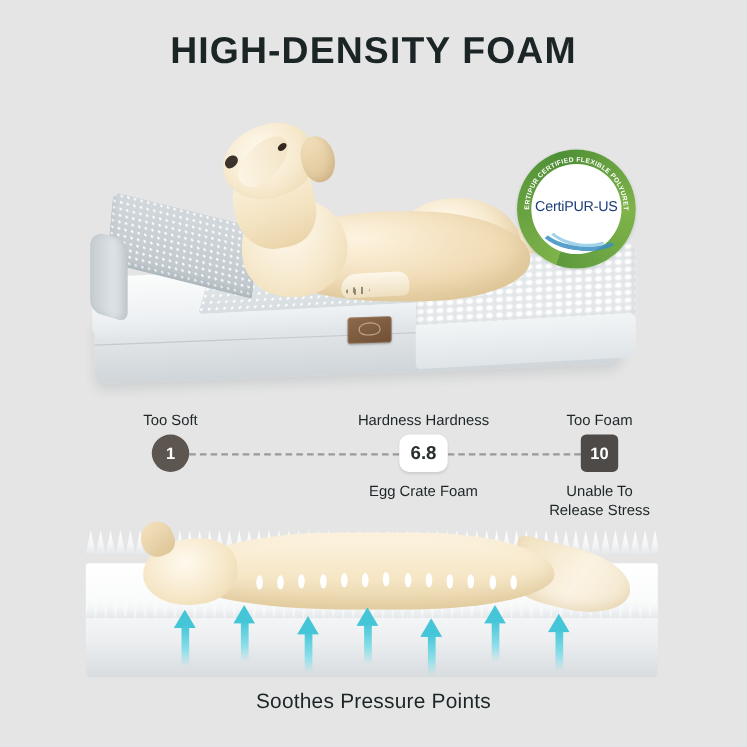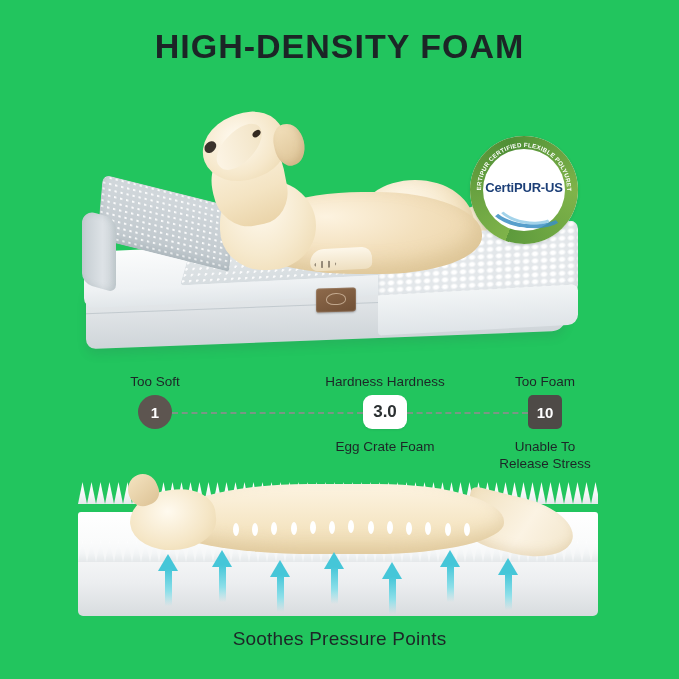--- a/index.html
+++ b/index.html
@@ -2,21 +2,21 @@
 <html><head>
 <meta charset="utf-8">
 <style>
   html,body{margin:0;padding:0;}
   body{
     width:679px;height:679px;overflow:hidden;
     background:#b3d8dc;
     font-family:"Liberation Sans", sans-serif;
     -webkit-font-smoothing:antialiased;
   }
-  #page{position:relative;width:679px;height:679px;background:#22c55e;overflow:hidden;}
+  #page{position:relative;width:679px;height:679px;background:#e5e5e5;overflow:hidden;}
 
   
   .headline{
     position:absolute;left:0;top:26px;width:679px;
     text-align:center;color:#1c2526;
     font-size:34px;line-height:41px;font-weight:600;letter-spacing:1.0px;
     text-transform:uppercase;
   }
   .headline .l2{display:block;}
 
@@ -184,21 +184,21 @@
     position:absolute;inset:0;border-radius:50%;
     background:conic-gradient(from 200deg,#7fb34a,#4f8f36 40%,#7fb34a 70%,#5d9a3c 100%);
   }
   .badge-inner{
     position:absolute;inset:13px;border-radius:50%;
     background:#ffffff;overflow:hidden;
   }
   .badge svg{position:absolute;left:0;top:0;width:108px;height:108px;}
   .badge-text{
     position:absolute;left:0;top:44px;width:108px;text-align:center;
-    font-size:13px;font-weight:700;color:#1c3f77;letter-spacing:-.2px;
+    font-size:13px;font-weight:400;color:#1c3f77;letter-spacing:-.2px;
     z-index:3;
   }
   .badge-swoosh{
     position:absolute;left:18px;top:50px;width:72px;height:34px;
     border:4px solid #3b8fc4;border-color:#3b8fc4 transparent transparent transparent;
     border-radius:50%;transform:rotate(186deg);opacity:.85;z-index:2;
   }
   .badge-swoosh2{
     position:absolute;left:26px;top:56px;width:56px;height:26px;
     border:3px solid #8dc9e6;border-color:#8dc9e6 transparent transparent transparent;
@@ -362,21 +362,21 @@
   </div>
 
   <div class="scale">
     <div class="dashline" style="left:172px;width:191px;"></div>
     <div class="dashline" style="left:407px;width:121px;"></div>
 
     <div class="scale-label-top" style="left:95px;top:-4px;width:120px;">Too Soft</div>
     <div class="marker m-soft">1</div>
 
     <div class="scale-label-top" style="left:295px;top:-4px;width:180px;">Hardness Hardness</div>
-    <div class="marker m-mid">3.0</div>
+    <div class="marker m-mid">6.8</div>
     <div class="scale-label-bot" style="left:305px;top:60px;width:160px;">Egg Crate Foam</div>
 
     <div class="scale-label-top" style="left:485px;top:-4px;width:120px;">Too Foam</div>
     <div class="marker m-hard">10</div>
     <div class="scale-label-bot" style="left:470px;top:60px;width:150px;">
       <span>Unable To</span><br>
       <span>Release Stress</span>
     </div>
   </div>
 

